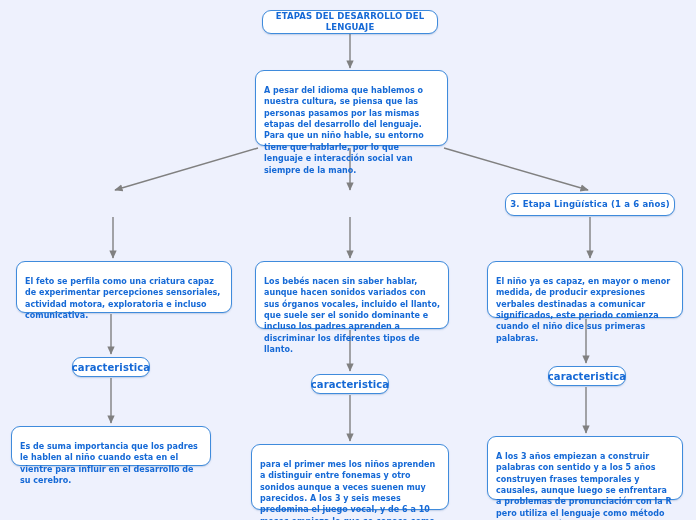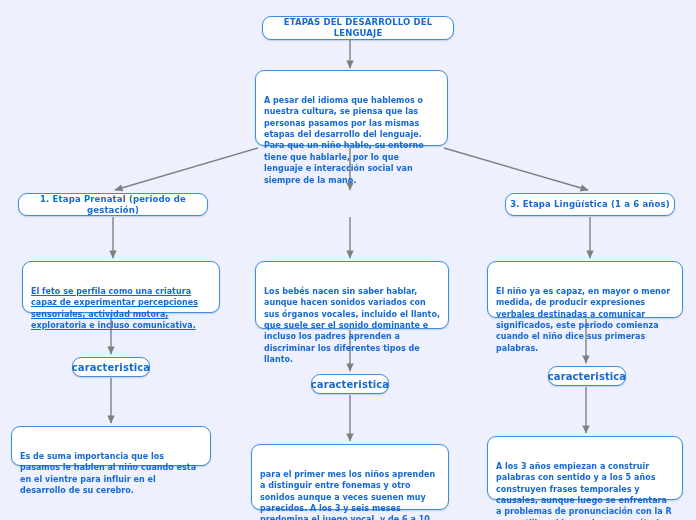--- a/index.html
+++ b/index.html
@@ -45,41 +45,41 @@
     letter-spacing: 0.15px;
     text-align: center;
     display: flex;
     align-items: center;
     justify-content: center;
     line-height: 1.25;
   }
   .node-para {
     font-size: 8px;
     line-height: 1.42;
-    padding: 24px 8px 6px 8px;
+    padding: 14px 8px 6px 8px;
     text-align: left;
     letter-spacing: 0.02px;
   }
   .node-chip {
     font-size: 10px;
     display: flex;
     align-items: center;
     justify-content: center;
     letter-spacing: 0.1px;
   }
 
   
-  #root-title      { left: 262px; top: 16px;  width: 192px; height: 24px; border-radius: 9px; }
+  #root-title      { left: 262px; top: 10px;  width: 176px; height: 24px; border-radius: 9px; }
   #intro-box       { left: 255px; top: 70px;  width: 193px; height: 76px; }
 
   #stage1-title    { left: 18px;  top: 193px; width: 190px; height: 23px; }
   #stage2-title    { left: 260px; top: 193px; width: 180px; height: 23px; }
   #stage3-title    { left: 505px; top: 193px; width: 170px; height: 23px; text-align: right; }
 
-  #stage1-desc     { left: 22px;  top: 261px; width: 198px; height: 52px; text-decoration: underline; }
+  #stage1-desc     { left: 16px;  top: 261px; width: 216px; height: 52px; }
   #stage2-desc     { left: 255px; top: 261px; width: 194px; height: 68px; }
   #stage3-desc     { left: 487px; top: 261px; width: 196px; height: 57px; }
 
   #stage1-charac   { left: 72px;  top: 357px; width: 78px;  height: 20px; }
   #stage2-charac   { left: 311px; top: 374px; width: 78px;  height: 20px; }
   #stage3-charac   { left: 548px; top: 366px; width: 78px;  height: 20px; }
 
   #stage1-detail   { left: 11px;  top: 426px; width: 200px; height: 40px; }
   #stage2-detail   { left: 251px; top: 444px; width: 198px; height: 66px; }
   #stage3-detail   { left: 487px; top: 436px; width: 196px; height: 64px; }
@@ -114,28 +114,27 @@
       <path d="M111,378 L111,423"></path>
       <path d="M350,395 L350,441"></path>
       <path d="M586,387 L586,433"></path>
     </g>
   </svg>
 
   <div class="node node-title" id="root-title">ETAPAS DEL DESARROLLO DEL LENGUAJE</div>
 
   <div class="node node-para" id="intro-box">A pesar del idioma que hablemos o nuestra cultura, se piensa que las personas pasamos por las mismas etapas del desarrollo del lenguaje. Para que un niño hable, su entorno tiene que hablarle, por lo que lenguaje e interacción social van siempre de la mano.</div>
 
-  <div class="node node-title" id="stage1-title">1. Etapa Prenatal (periodo de gestación)</div>
   <div class="node node-title" id="stage3-title">3. Etapa Lingüística (1 a 6 años)</div>
 
   <div class="node node-para" id="stage1-desc">El feto se perfila como una criatura capaz de experimentar percepciones sensoriales, actividad motora, exploratoria e incluso comunicativa.</div>
   <div class="node node-para" id="stage3-desc">El niño ya es capaz, en mayor o menor medida, de producir expresiones verbales destinadas a comunicar significados, este periodo comienza cuando el niño dice sus primeras palabras.</div>
   <div class="node node-para" id="stage2-desc">Los bebés nacen sin saber hablar, aunque hacen sonidos variados con sus órganos vocales, incluido el llanto, que suele ser el sonido dominante e incluso los padres aprenden a discriminar los diferentes tipos de llanto.</div>
 
   <div class="node node-chip" id="stage1-charac">caracteristica</div>
   <div class="node node-chip" id="stage2-charac">caracteristica</div>
   <div class="node node-chip" id="stage3-charac">caracteristica</div>
 
-  <div class="node node-para" id="stage1-detail">Es de suma importancia que los pasamos le hablen al niño cuando esta en el vientre para influir en el desarrollo de su cerebro.</div>
+  <div class="node node-para" id="stage1-detail">Es de suma importancia que los padres le hablen al niño cuando esta en el vientre para influir en el desarrollo de su cerebro.</div>
   <div class="node node-para" id="stage2-detail">para el primer mes los niños aprenden a distinguir entre fonemas y otro sonidos aunque a veces suenen muy parecidos. A los 3 y seis meses predomina el juego vocal, y de 6 a 10 meses empieza lo que se conoce como imitación.</div>
   <div class="node node-para" id="stage3-detail">A los 3 años empiezan a construir palabras con sentido y a los 5 años construyen frases temporales y causales, aunque luego se enfrentara a problemas de pronunciación con la R pero utiliza el lenguaje como método de socialización.</div>
 
 </div>
 
 </body></html>

